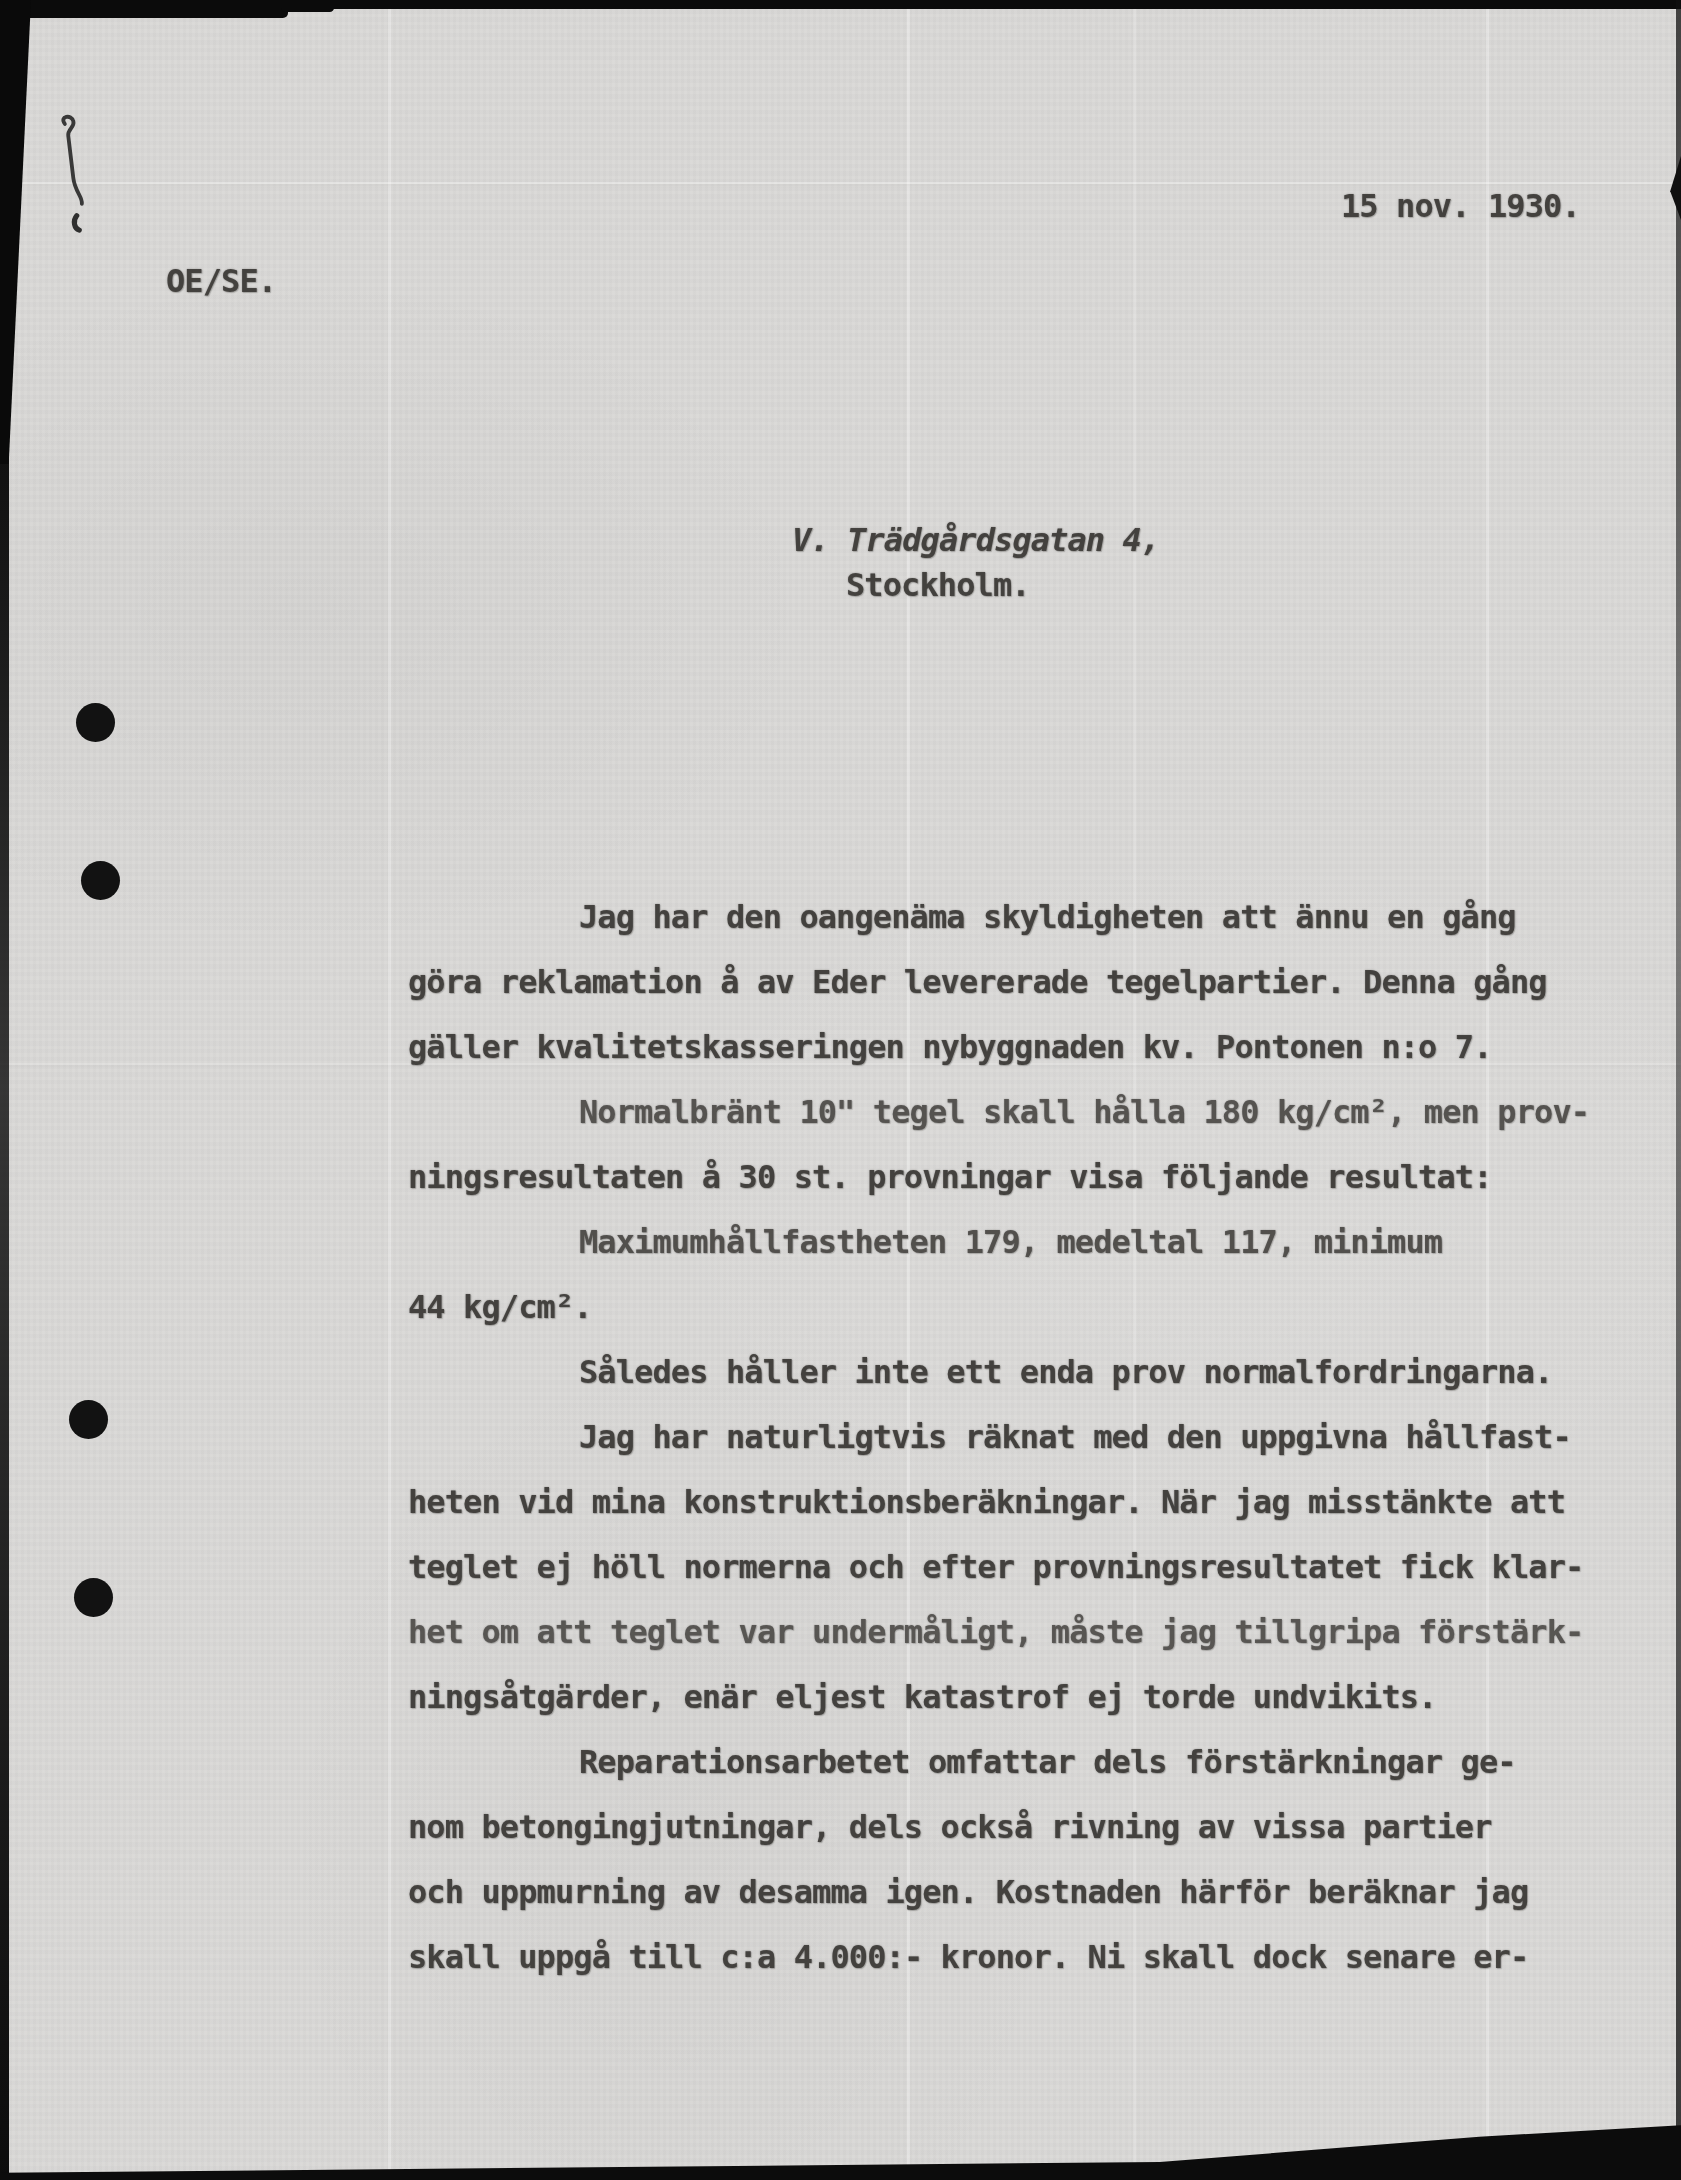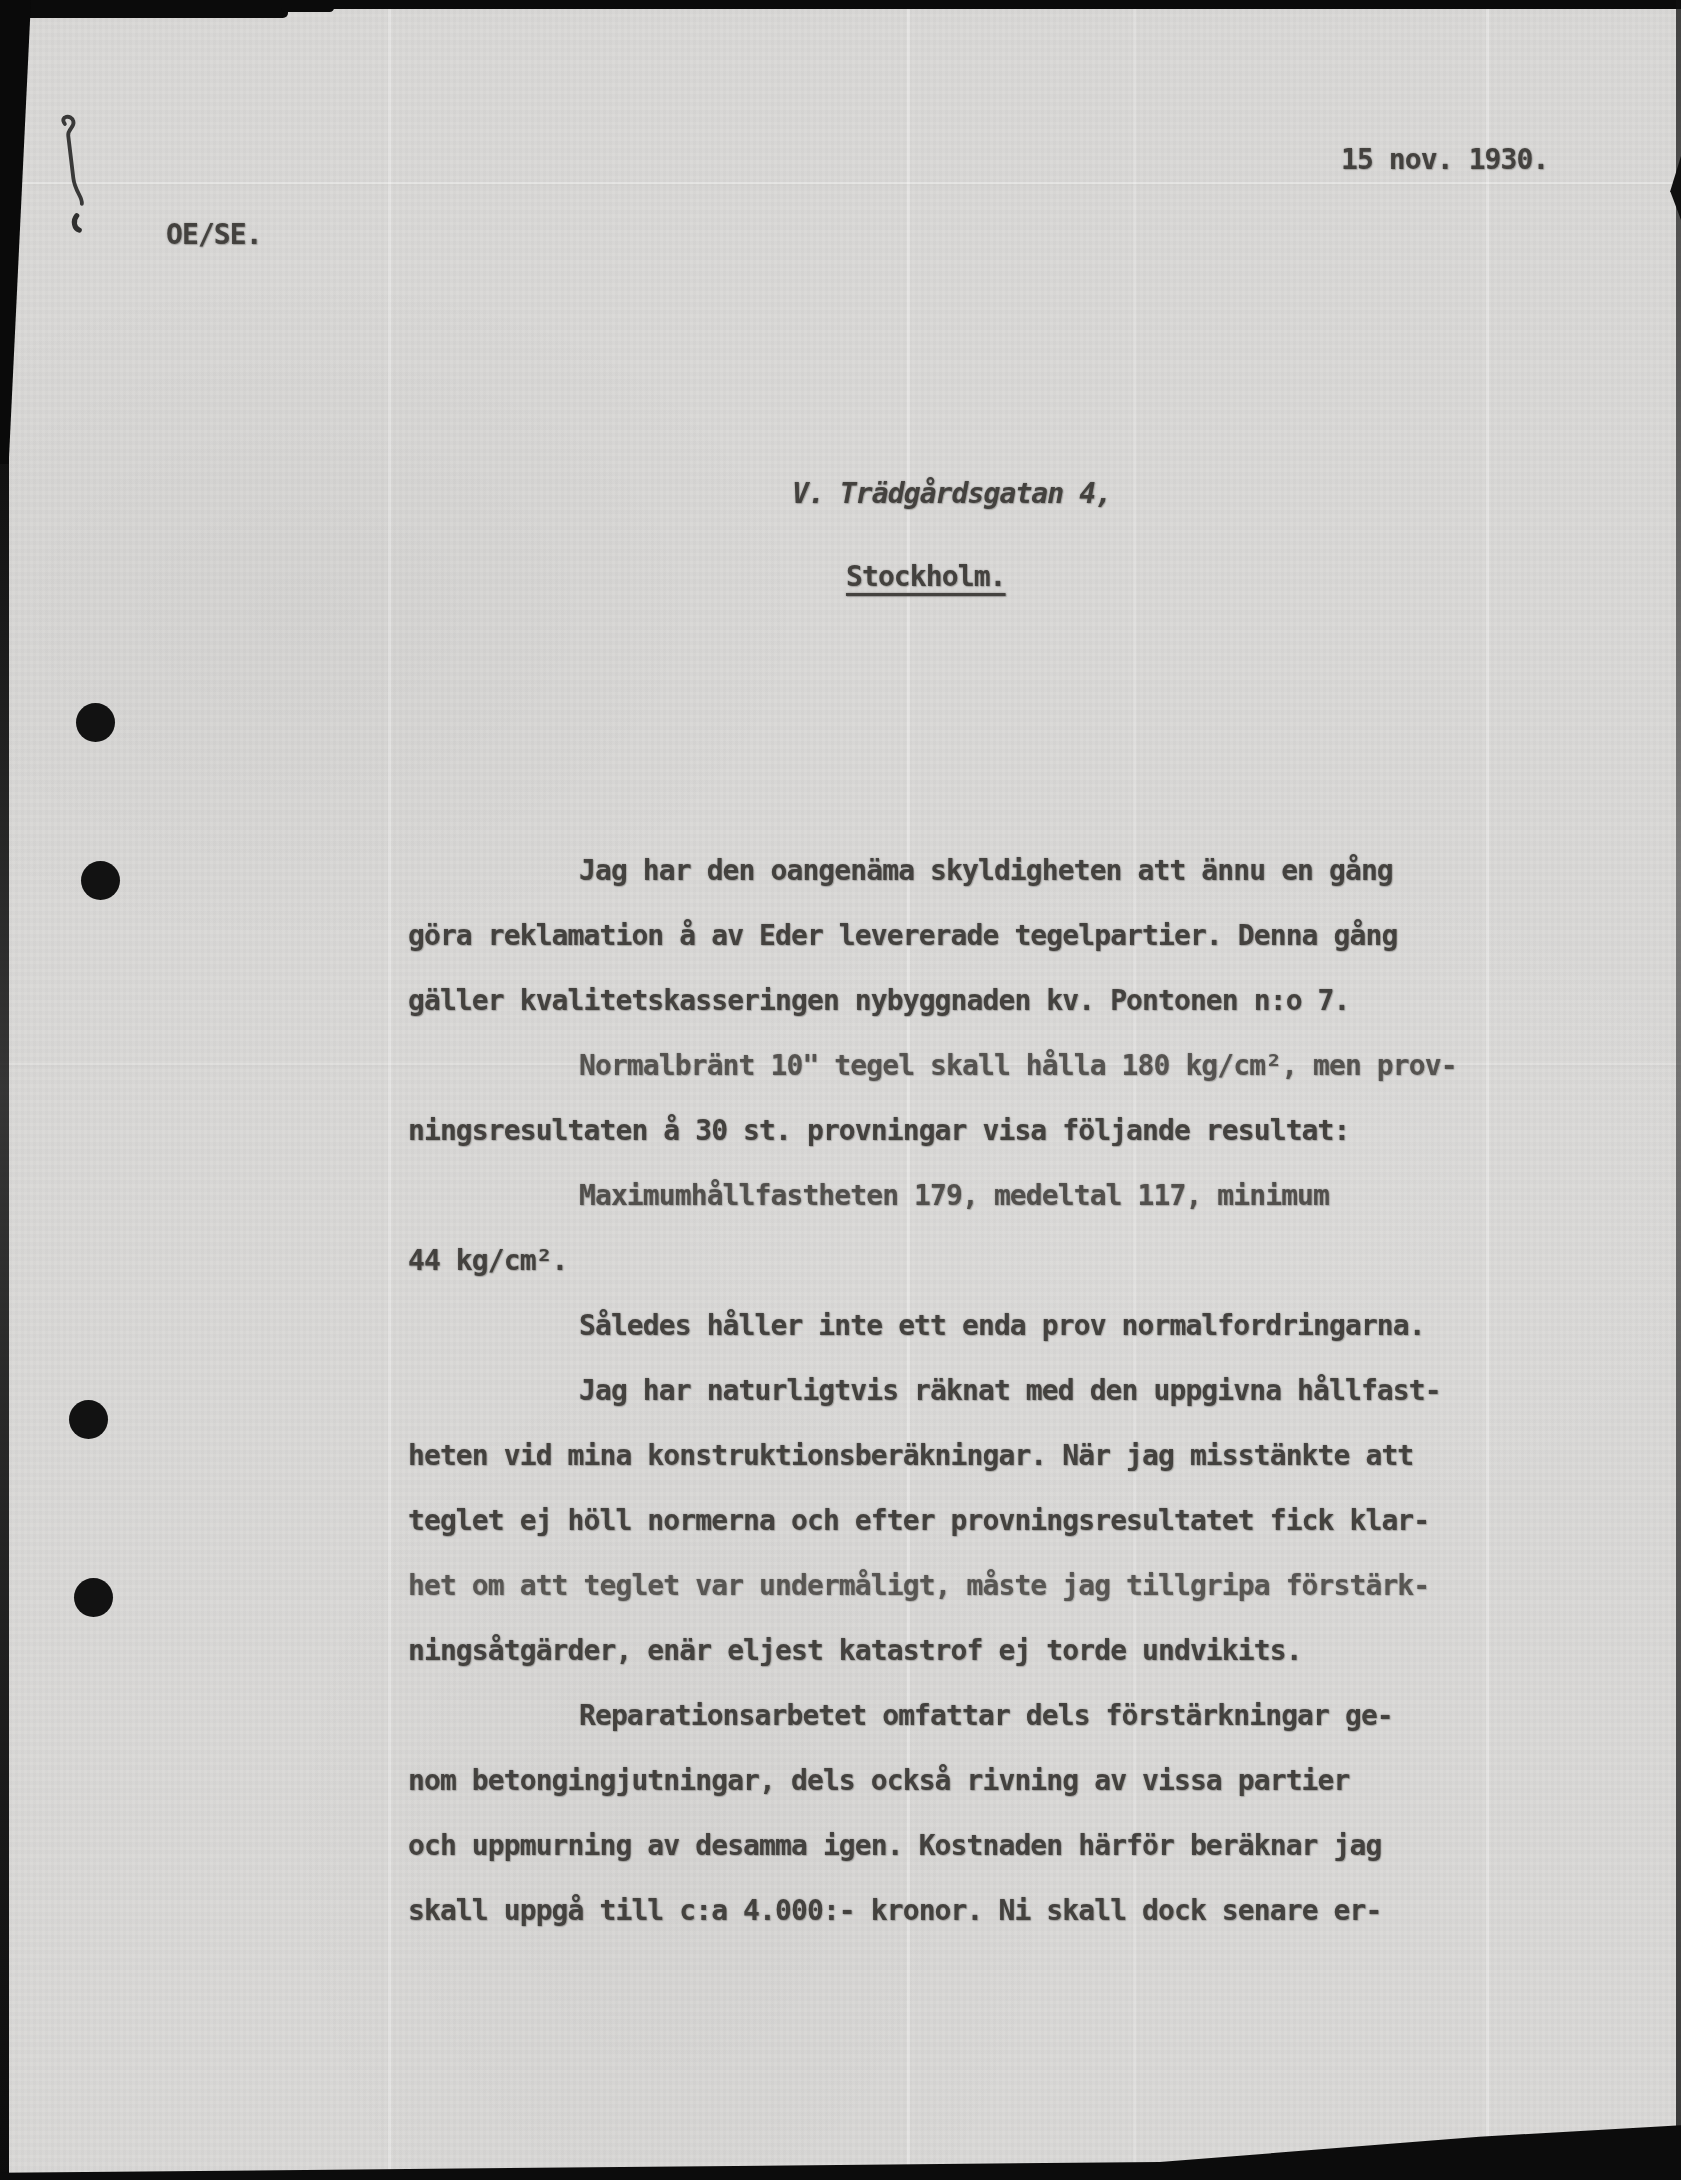--- a/index.html
+++ b/index.html
@@ -39,31 +39,32 @@
   .edge-bottom     { position:absolute; left:0; right:0; bottom:0; height:68px; background:#0c0c0c;
                      clip-path:polygon(0 88%, 69% 72%, 88% 35%, 100% 18%, 100% 100%, 0 100%); }
 
   
   .hole { position:absolute; width:39px; height:39px; border-radius:50%; background:#121212; }
 
   
   .ink {
     color:rgba(64,62,59,.95);
     font-weight:bold;
-    font-size:28px;
+    font-size:32px;
     letter-spacing:-0.9px;
     white-space:pre;
     text-shadow:0 0 1.7px rgba(64,62,59,.5), 0.9px 0.9px 0.9px rgba(64,62,59,.25);
+    margin-top:44px;
   }
   .date      { position:absolute; left:1341px; top:143px; }
   .ref       { position:absolute; left:166px;  top:218px; }
   .addr-name   { position:absolute; left:692px; top:409px; }
   .addr-street { position:absolute; left:792px; top:477px;font-style:italic; }
-  .addr-city   { position:absolute; left:846px; top:560px;
-                 text-decoration:underline; text-decoration-thickness:3.4px; text-underline-offset:6.8px; }
+  .addr-city   { position:absolute; left:846px; top:522px;
+                 text-decoration-thickness:3.4px; text-underline-offset:6.8px; }
   .subject   { position:absolute; left:423px; top:801px;
                text-decoration:underline; text-decoration-thickness:3px; text-underline-offset:6.8px; }
 
   .letter-body { position:absolute; left:408px; top:854px; width:1218px; }
   .body-line { height:65px; }
   .body-line.indent { padding-left:171px; }
   .body-line:nth-child(4)  { opacity:.88; }
   .body-line:nth-child(6)  { opacity:.9; }
   .body-line:nth-child(12) { opacity:.86; }
   .body-line .u { text-decoration-thickness:3px; text-underline-offset:6.8px; }

